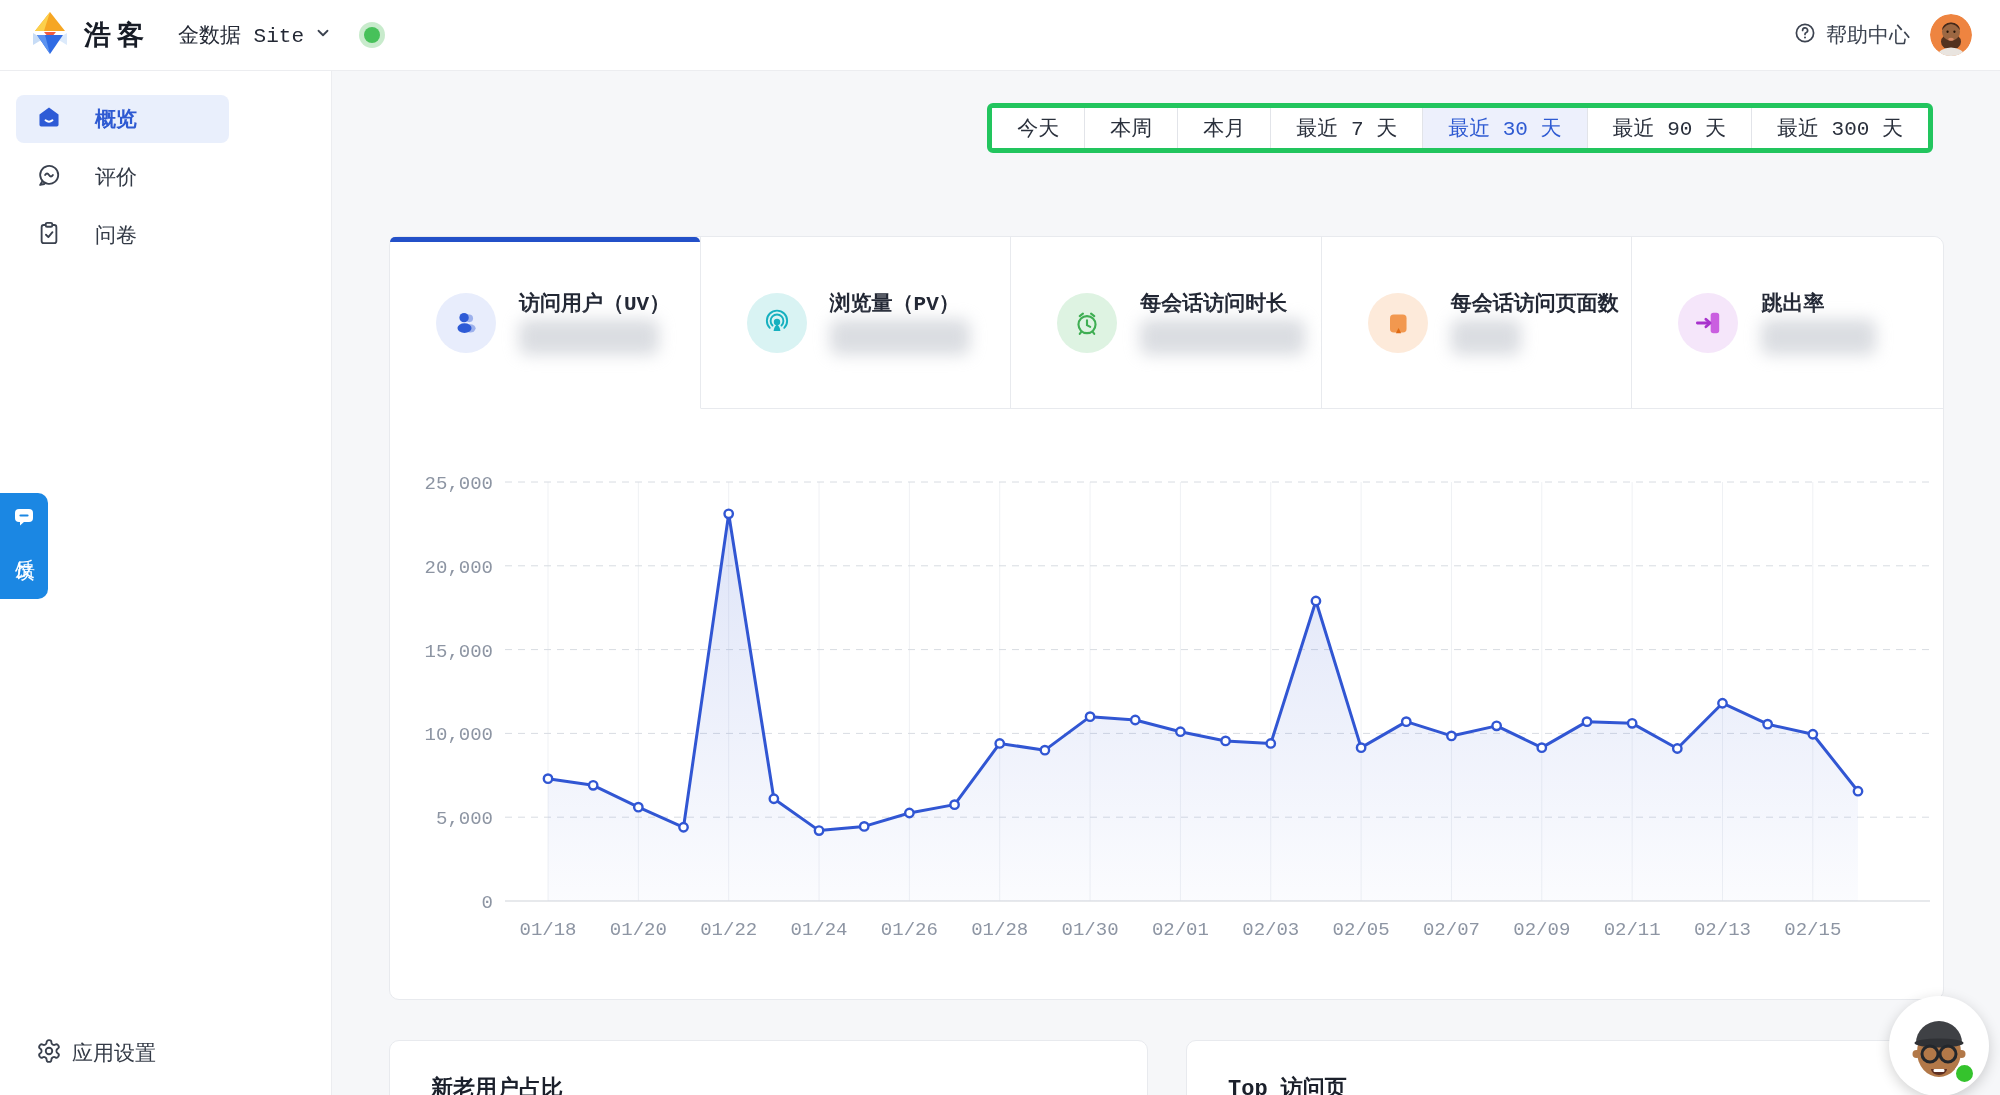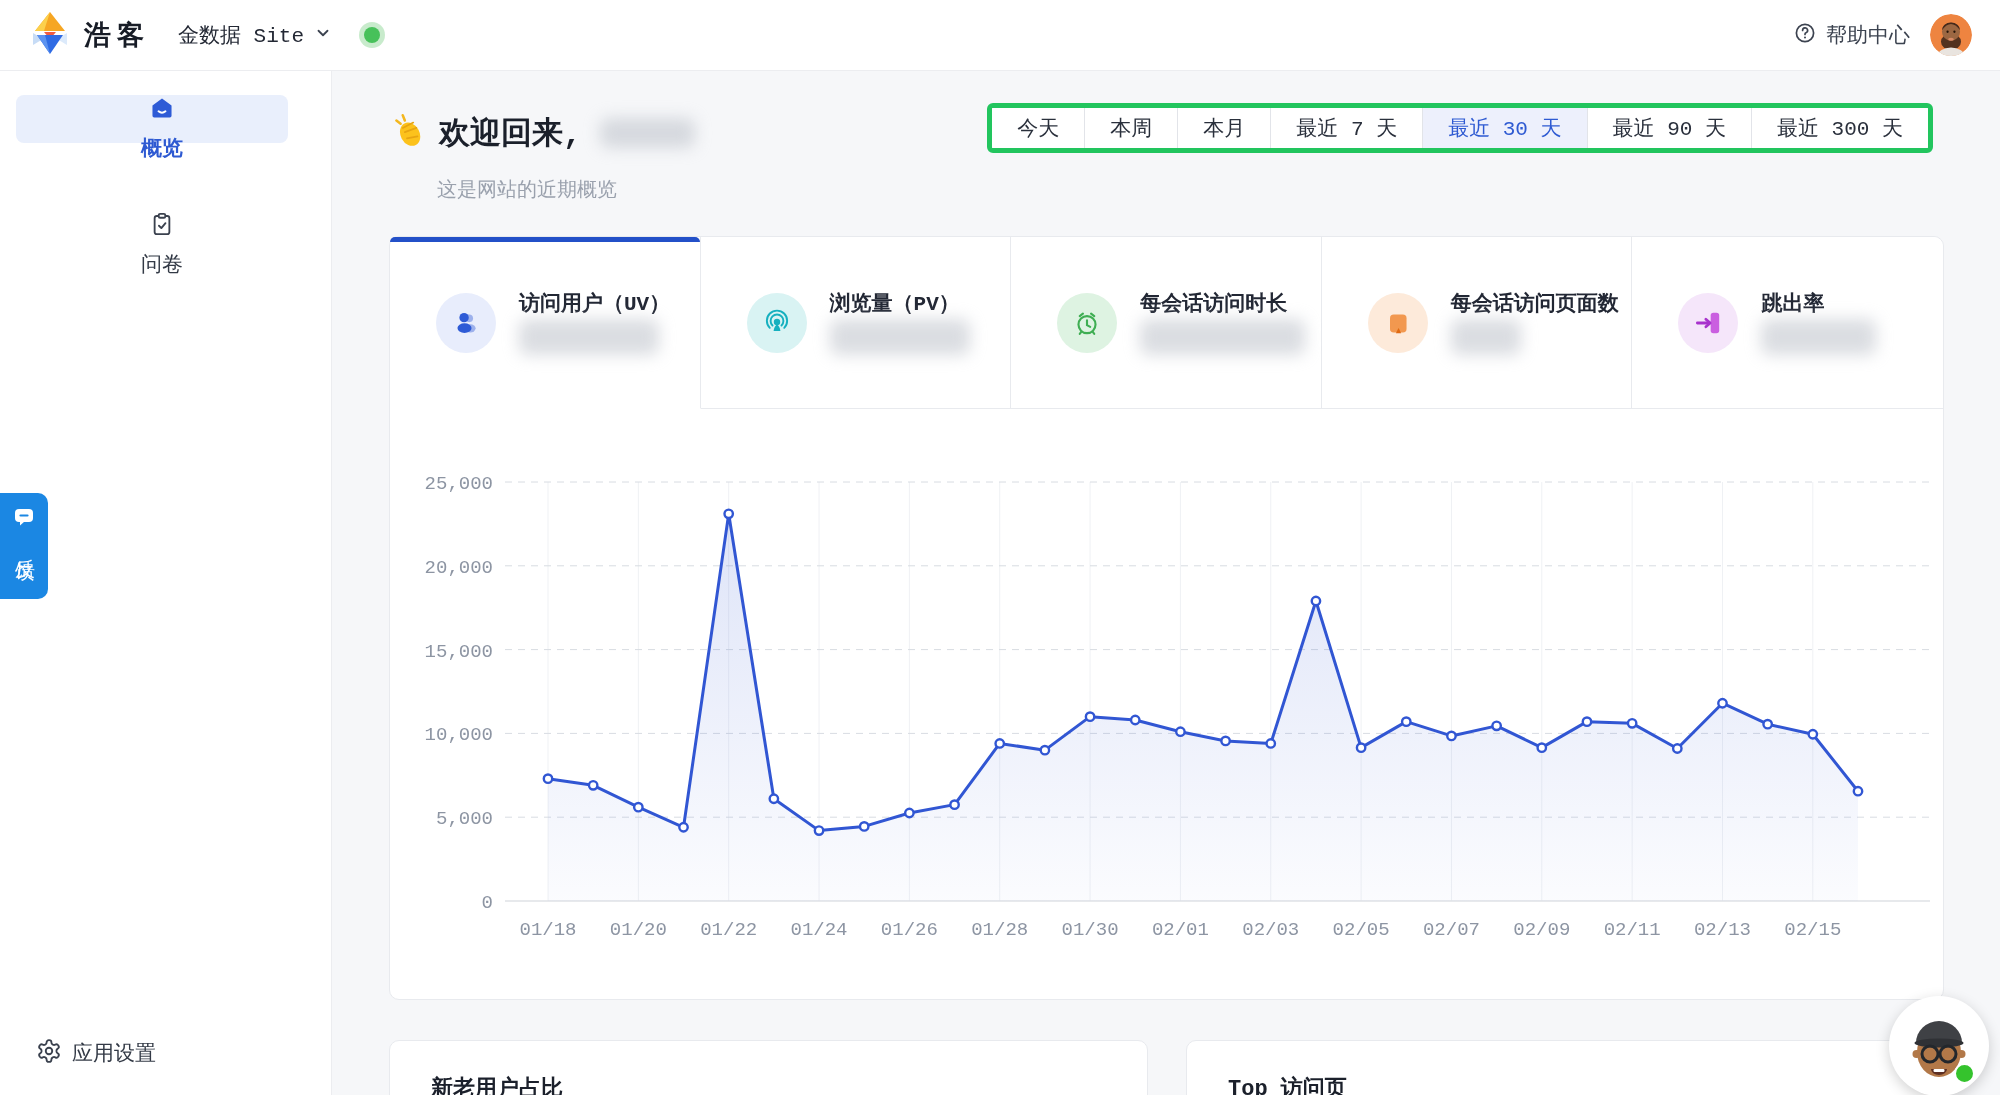--- a/index.html
+++ b/index.html
@@ -17,22 +17,22 @@
   .status-dot { width:16px; height:16px; border-radius:50%; background:#47c15a;
     box-shadow:0 0 0 5px rgba(96,199,110,.35); margin-left:32px; }
   .topbar-right { margin-left:auto; display:flex; align-items:center; gap:20px; padding-right:28px; }
   .help-btn { display:flex; align-items:center; gap:9px; cursor:pointer; }
   .help-label { font-size:21px; color:#3c4350; }
   .avatar-nav { width:42px; height:42px; border-radius:50%; overflow:hidden; cursor:pointer; }
 
   
   .sidebar { position:absolute; top:71px; left:0; width:332px; bottom:0; background:#fff;
     border-right:1px solid #ecedf0; z-index:20; }
-  .nav-item { position:absolute; left:16px; width:272px; height:48px; border-radius:8px;
-    display:flex; align-items:center; gap:8px; padding-left:20px; cursor:pointer;flex-direction:column; }
+  .nav-item { position:absolute; left:16px; width:213px; height:48px; border-radius:8px;
+    display:flex; align-items:center; gap:33px; padding-left:20px; cursor:pointer; }
   .nav-item .nav-label { font-size:21px; color:#333a46; }
   .nav-item.active { background:#e9effc; }
   .nav-item.active .nav-label { color:#2e5ad2; font-weight:bold; }
   .settings-item { position:absolute; left:16px; bottom:18px; width:232px; height:48px;
     display:flex; align-items:center; gap:10px; padding-left:20px; cursor:pointer; }
   .settings-item .nav-label { font-size:21px; color:#333a46; }
 
   
   .feedback-tab { position:absolute; left:0; top:493px; width:48px; height:106px; background:#1b87e3;
     border-radius:0 10px 10px 0; z-index:40; display:flex; flex-direction:column; align-items:center;
@@ -145,20 +145,30 @@
   <div class="sidebar">
     <div class="nav-item active" style="top:24px;">
       <span>
         <svg width="26" height="26" viewBox="0 0 24 24">
           <path d="M12 3.2 L20.8 9.8 V19.2 a1.6 1.6 0 0 1 -1.6 1.6 H4.8 a1.6 1.6 0 0 1 -1.6 -1.6 V9.8 Z" fill="#2e5bd6"></path>
           <path d="M8.8 15 q3.2 2.6 6.4 0" stroke="#fff" stroke-width="1.8" fill="none" stroke-linecap="round"></path>
         </svg>
       </span>
       <span class="nav-label">概览</span>
     </div>
+    <div class="nav-item" style="top:82px;">
+      <span>
+        <svg width="26" height="26" viewBox="0 0 24 24" fill="none" stroke="#3a414e" stroke-width="1.7" stroke-linecap="round" stroke-linejoin="round">
+          <path d="M20.5 11.8a8.3 8.3 0 1 1-3.1-6.4 8.3 8.3 0 0 1 3.1 6.4Z"></path>
+          <path d="M5.6 18.2 L3.8 21.2 l3.8 -0.9"></path>
+          <path d="M8.4 12 q1.8 -2.8 3.6 0 t3.6 0"></path>
+        </svg>
+      </span>
+      <span class="nav-label">评价</span>
+    </div>
     <div class="nav-item" style="top:140px;">
       <span>
         <svg width="26" height="26" viewBox="0 0 24 24" fill="none" stroke="#3a414e" stroke-width="1.7" stroke-linecap="round" stroke-linejoin="round">
           <rect x="5.2" y="4.6" width="13.6" height="16.8" rx="2"></rect>
           <rect x="9" y="2.6" width="6" height="3.6" rx="1.2" fill="#fff"></rect>
           <path d="M9.2 13.6 l2.2 2.2 L15.2 11.2"></path>
         </svg>
       </span>
       <span class="nav-label">问卷</span>
     </div>
@@ -179,35 +189,20 @@
         <rect x="3" y="4" width="18" height="13" rx="4" fill="#fff"></rect>
         <path d="M8 16.5 v4 L12.5 16.5 Z" fill="#fff"></path>
         <line x1="8.5" y1="10.5" x2="15.5" y2="10.5" stroke="#1b87e3" stroke-width="2.2" stroke-linecap="round"></line>
       </svg>
     </span>
     <span class="feedback-label">反馈</span>
   </div>
 
   <div class="main">
 
-    <div class="welcome-row">
-      <div class="welcome-line">
-        <span>
-          <svg width="38" height="38" viewBox="0 0 36 36">
-            <path d="M7 9 L11 12" stroke="#f3b71e" stroke-width="2.4" stroke-linecap="round"></path>
-            <path d="M13 4 L15 9" stroke="#f3b71e" stroke-width="2.4" stroke-linecap="round"></path>
-            <ellipse cx="20" cy="22" rx="9" ry="11.5" fill="#fcc21c" transform="rotate(-28 20 22)"></ellipse>
-            <path d="M13 16 l10 -5 M15 20 l11 -4 M17 26 l10 -2" stroke="#e7a512" stroke-width="1.6" stroke-linecap="round" fill="none"></path>
-          </svg>
-        </span>
-        <span class="welcome-title">欢迎回来,</span>
-        <span class="redacted name-blob"></span>
-      </div>
-      <div class="welcome-subtitle">这是网站的近期概览</div>
-    </div>
 
     <div class="time-group">
       <div class="time-btn">今天</div>
       <div class="time-btn">本周</div>
       <div class="time-btn">本月</div>
       <div class="time-btn">最近 7 天</div>
       <div class="time-btn selected">最近 30 天</div>
       <div class="time-btn">最近 90 天</div>
       <div class="time-btn">最近 300 天</div>
     </div>

